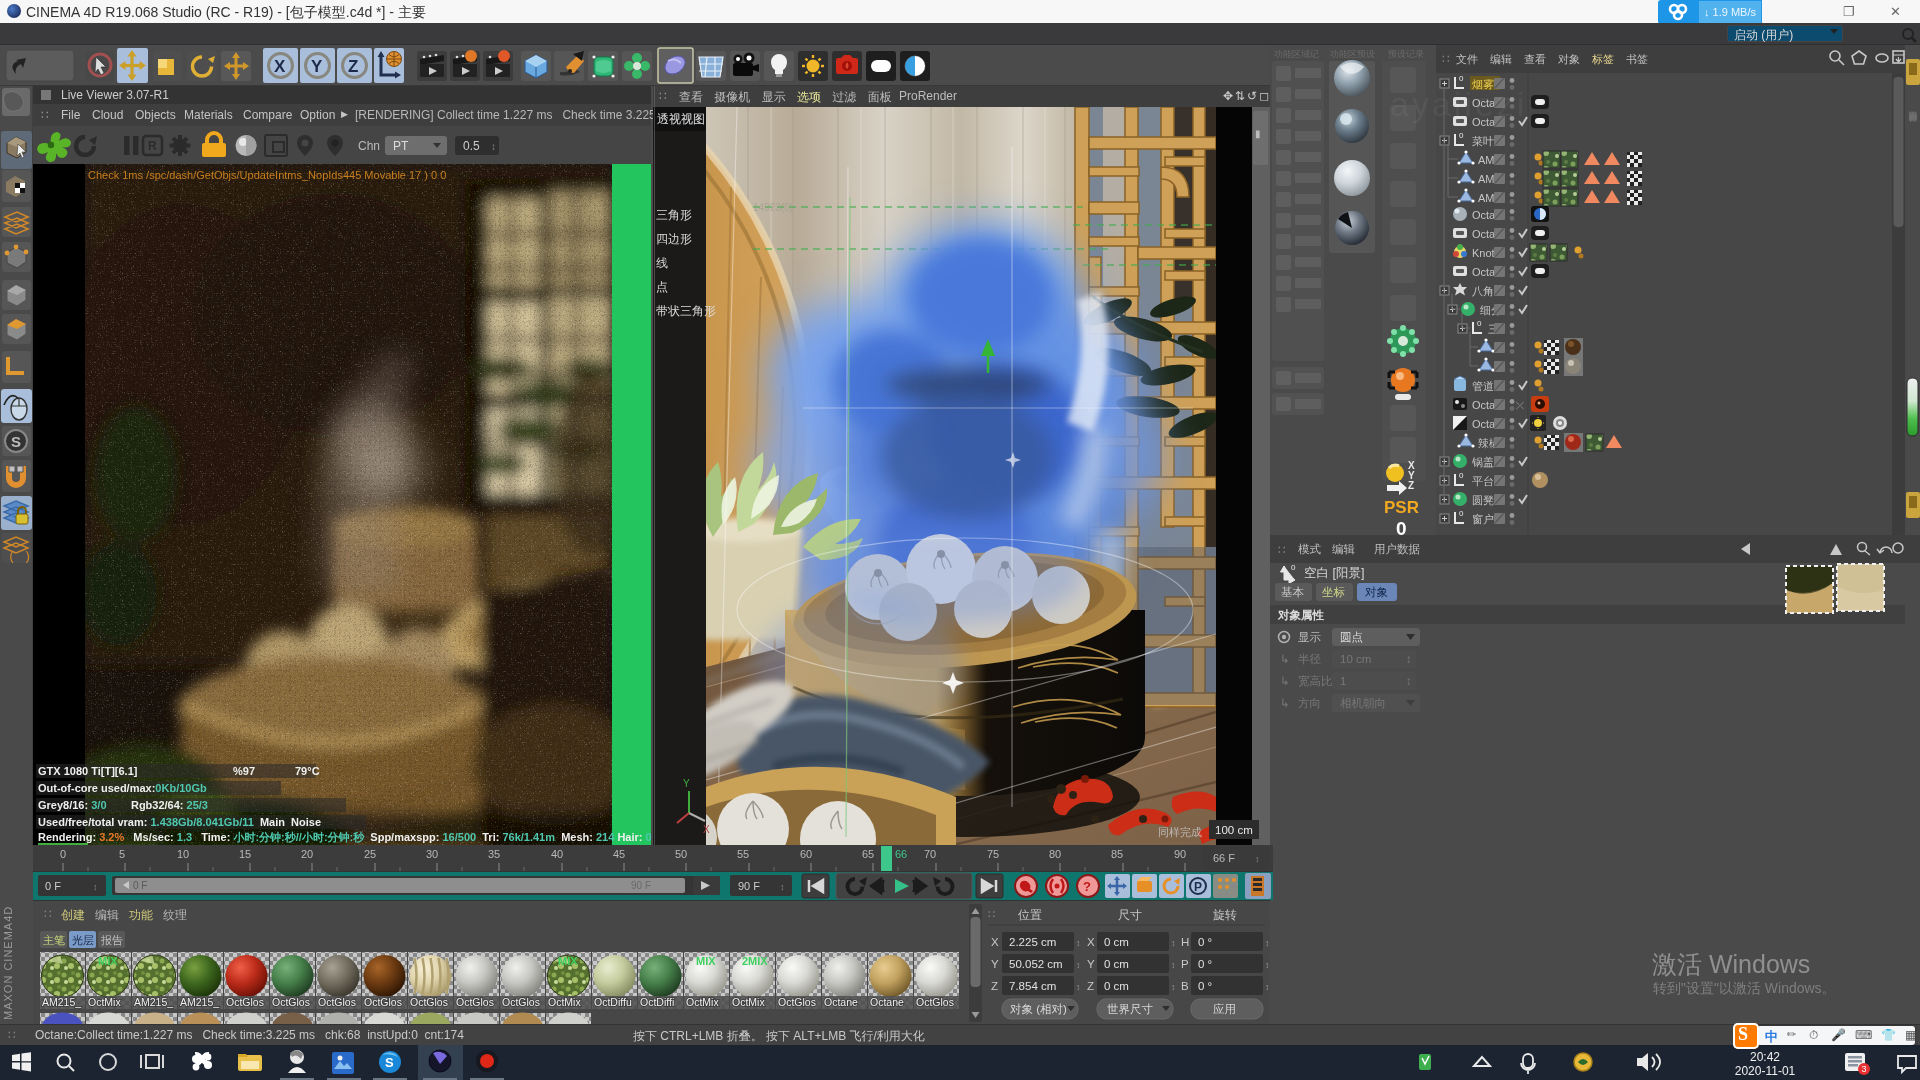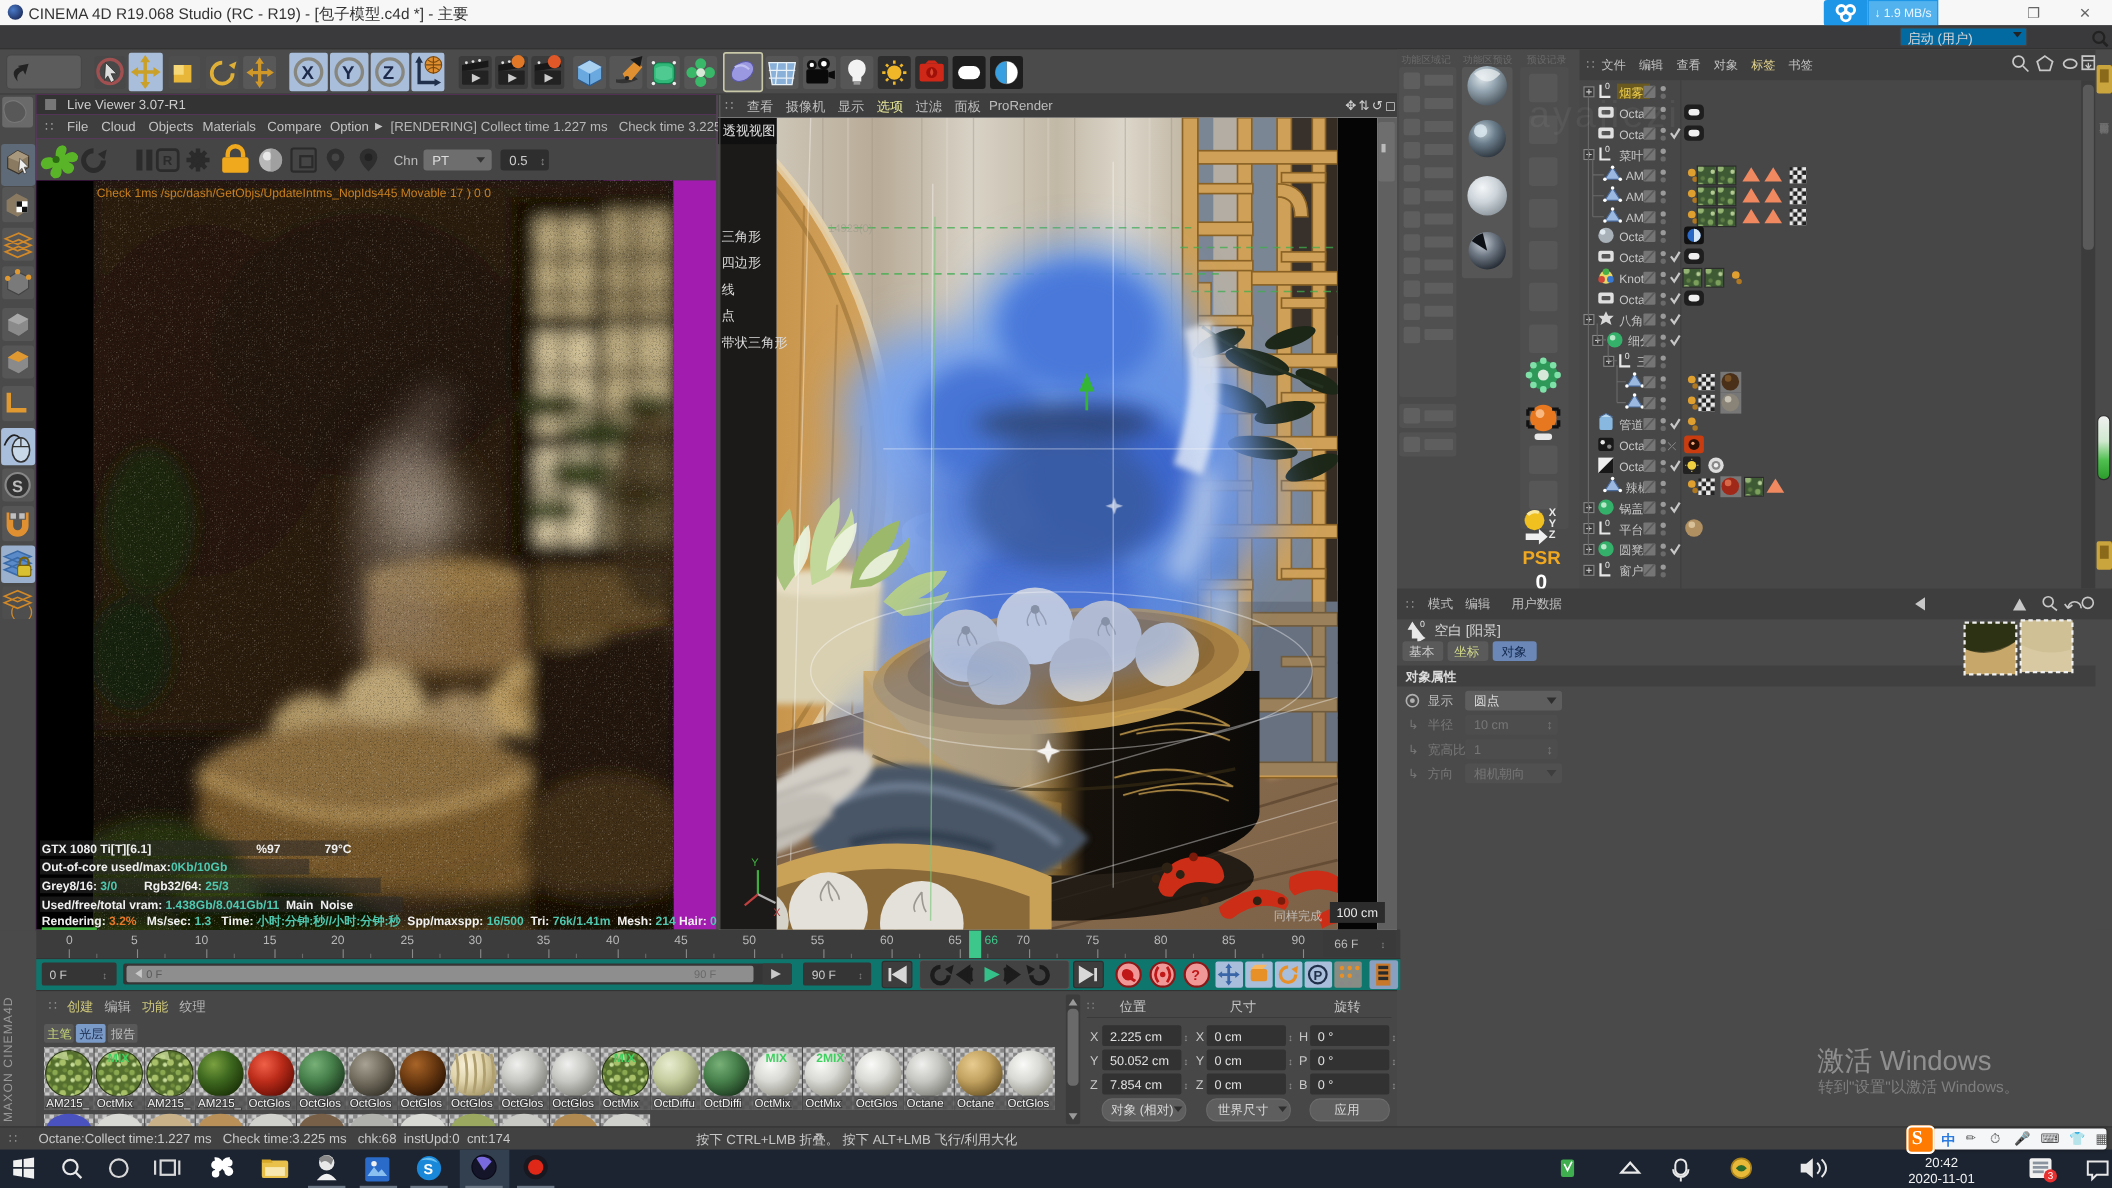--- a/index.html
+++ b/index.html
@@ -23,21 +23,21 @@
             <circle cx="24" cy="9" r="4"></circle>
             <circle cx="20" cy="15" r="4"></circle>
           </g>
         </svg>
   </div>
   <div class="abs" style="left:1698px;top:0;width:64px;height:24px;background:#52b2ee;border:1px solid #1d96e8;color:#eaf6ff;font-size:11px;text-align:center;line-height:22px">↓ 1.9 MB/s</div>
 </div>
 
 <div class="abs" style="left:0;top:23px;width:1920px;height:22px;background:#3a3a3c;border-bottom:1px solid #2e2e2e">
   <span class="abs txt" style="left:1753px;top:4px;color:#c8c8c8">界面</span>
-  <div class="abs" style="left:1727px;top:2px;width:116px;height:17px;background:#0369a1;border:1px solid #444;border-radius:2px">
+  <div class="abs" style="left:1727px;top:2px;width:116px;height:17px;background:#0c4a6e;border:1px solid #444;border-radius:2px">
     <span class="abs txt" style="left:6px;top:1px;color:#d8d8d8">启动 (用户)</span>
     <span class="abs" style="right:4px;top:3px;width:0;height:0;border-left:4px solid transparent;border-right:4px solid transparent;border-top:5px solid #222"></span>
   </div>
   <svg class="abs" style="left:1900px;top:3px" width="18" height="18">
         <circle cx="8" cy="8" r="5" fill="none" stroke="#222" stroke-width="2"></circle>
         <line x1="11" y1="11" x2="16" y2="16" stroke="#222" stroke-width="2.5"></line>
       </svg>
 </div>
 
 <div class="abs" style="left:0;top:45px;width:1920px;height:41px;background:#4b4b4b;border-bottom:1px solid #383838" id="maintoolbar">
@@ -241,21 +241,21 @@
  <g transform="translate(0,447)">
           <rect x="2" y="0" width="29" height="30" rx="3" fill="#4e4e4e"></rect>
           <g stroke="#d08828" stroke-width="1.4" fill="none">
             <path d="M4 9 l12 -5 12 5 -12 5z M4 15 l12 -5 12 5 -12 5z"></path>
           </g>
           <text x="8" y="27" font-size="13" fill="#d08828" font-family="Liberation Mono">( )</text>
         </g>
 </svg>
 </div>
 
-<div class="abs" style="left:33px;top:86px;width:618px;height:759px;background:#a21caf">
+<div class="abs" style="left:33px;top:86px;width:618px;height:759px;background:#22c55e">
   <div class="abs" style="left:0;top:0;width:618px;height:18px;background:#333">
     <span class="abs" style="left:8px;top:2px;width:10px;height:10px;background:#777;display:inline-block;margin-top:2px"></span>
     <span class="abs txt" style="left:28px;top:2px;color:#ccc">Live Viewer 3.07-R1</span>
   </div>
   <div class="abs" style="left:0;top:18px;width:618px;height:22px;background:#3e3e3e" id="lvmenu">
     <span class="abs txt" style="left:8px;top:4px;color:#999">∷</span>
     <span class="abs txt" style="left:28px;top:4px;color:#c4c4c4">File</span>
         <span class="abs txt" style="left:59px;top:4px;color:#c4c4c4">Cloud</span>
         <span class="abs txt" style="left:102px;top:4px;color:#c4c4c4">Objects</span>
         <span class="abs txt" style="left:151px;top:4px;color:#c4c4c4">Materials</span>

